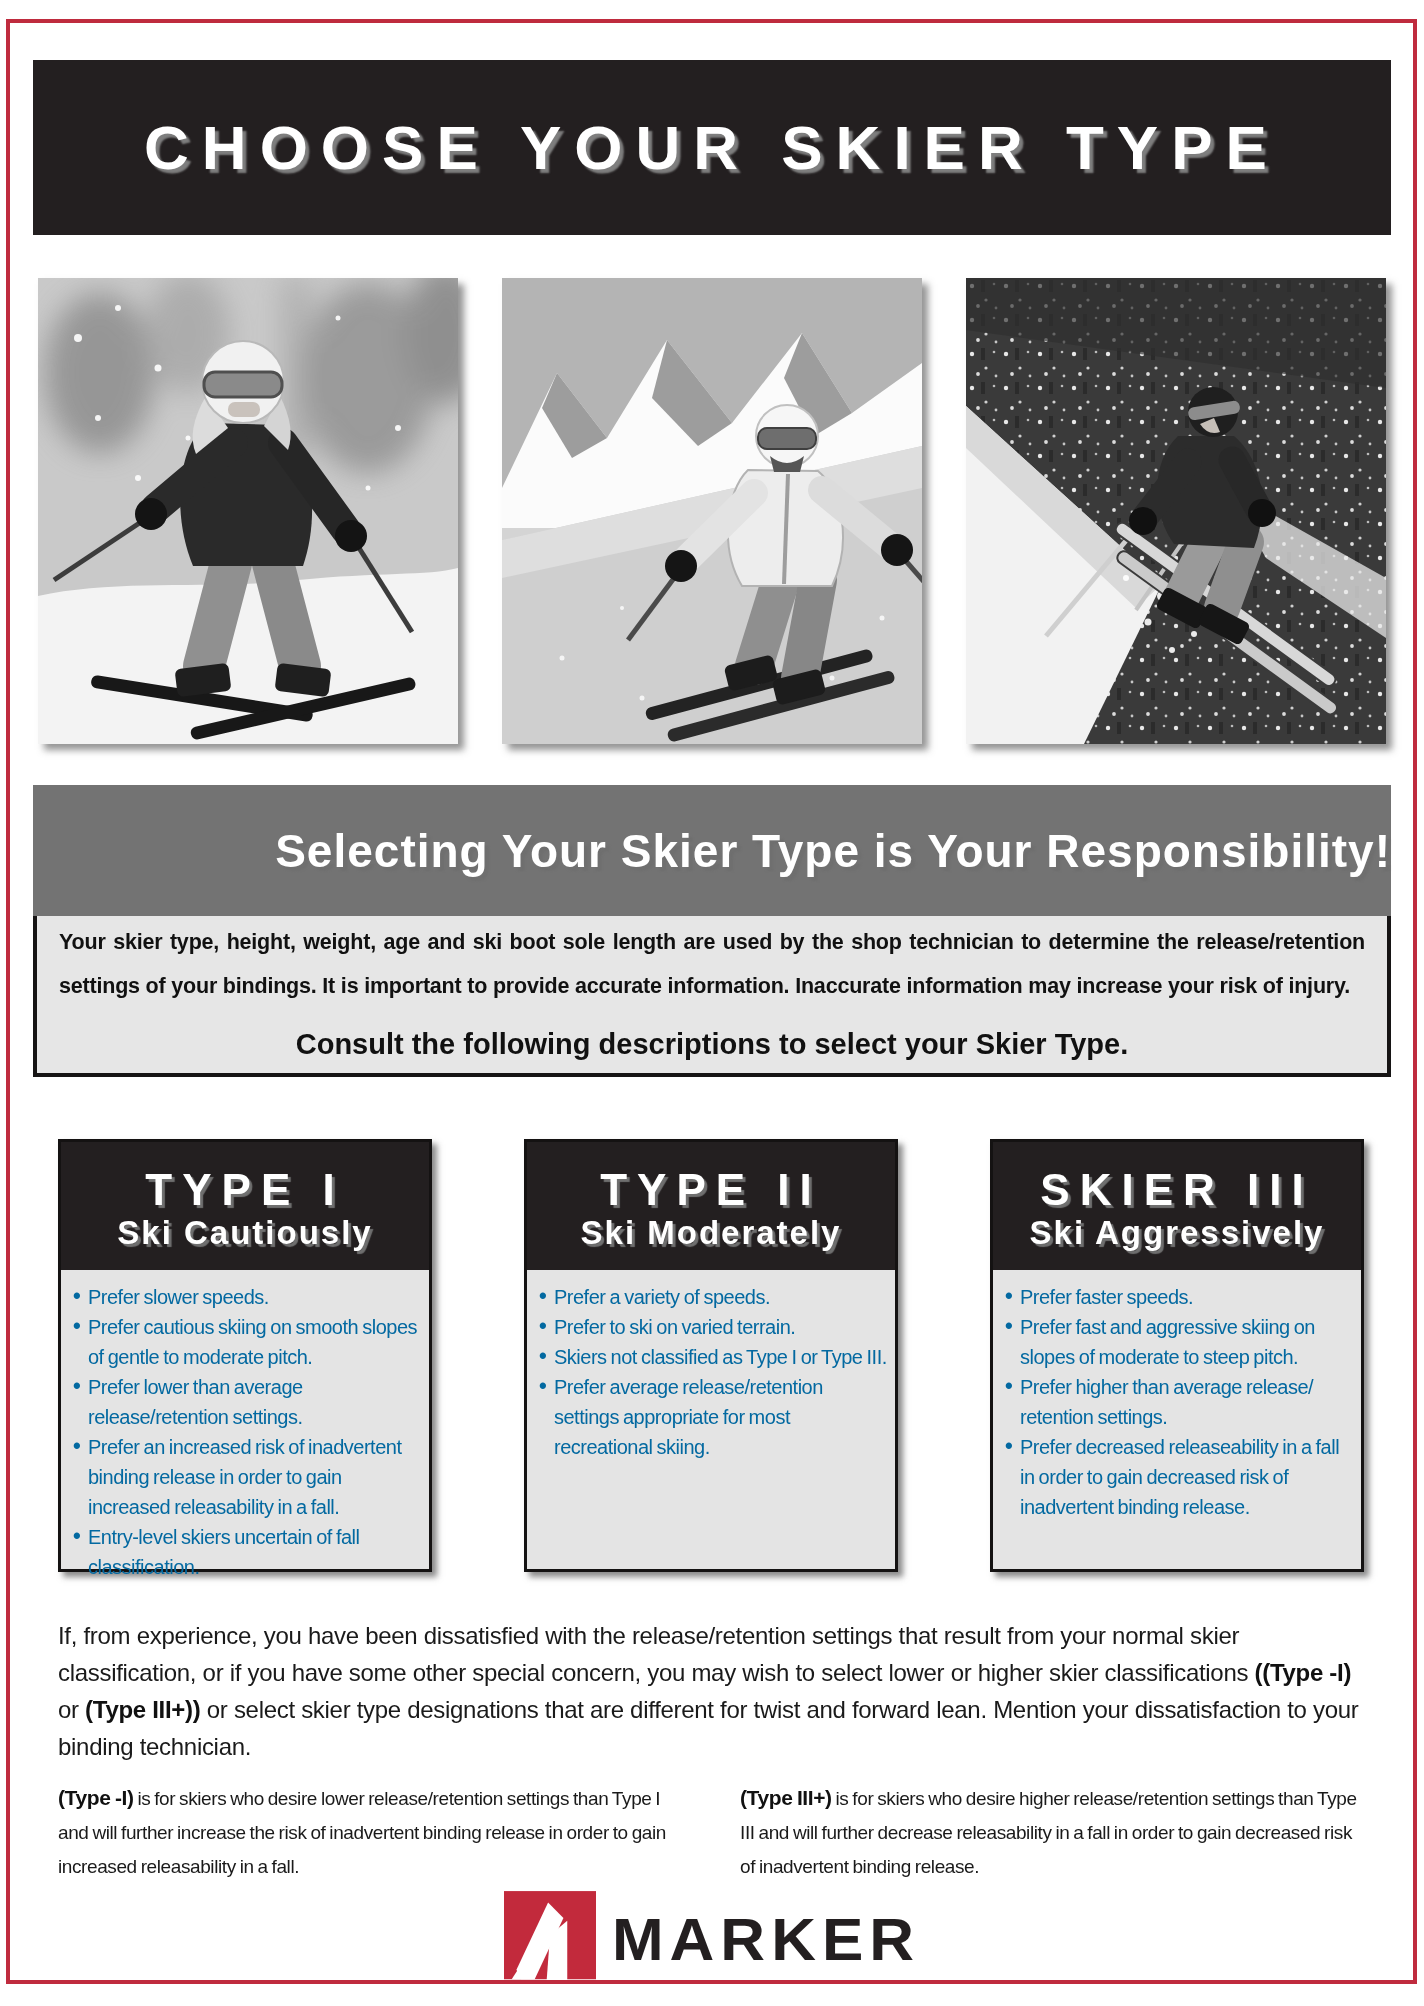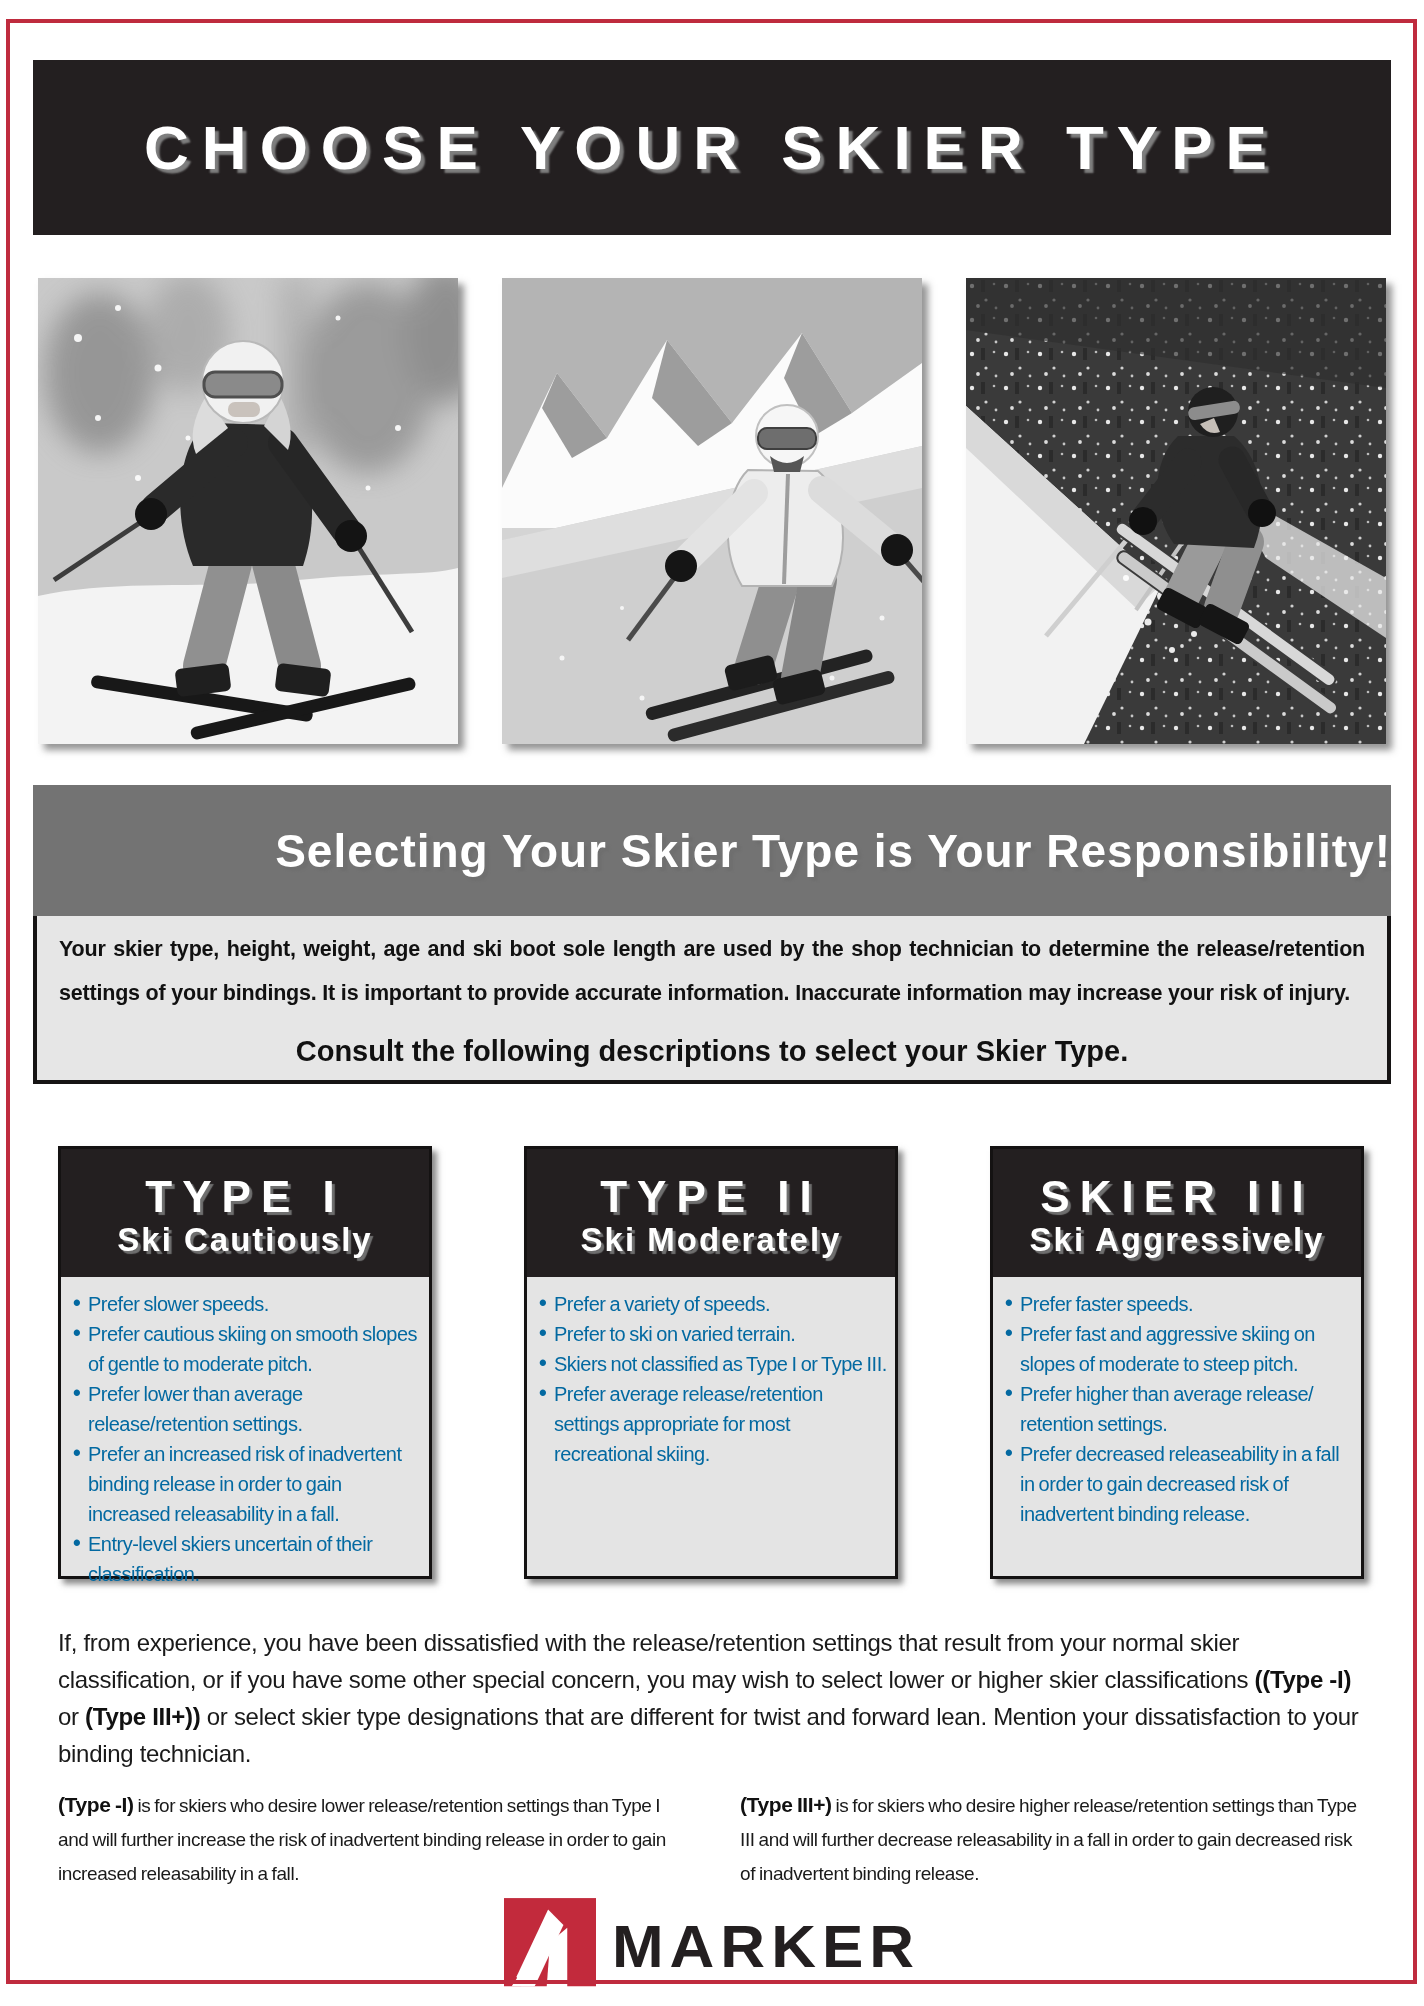--- a/index.html
+++ b/index.html
@@ -24,21 +24,21 @@
   .photo { width:420px; height:466px; background:#d4d4d4; overflow:hidden;
            box-shadow:6px 6px 7px rgba(60,60,60,.55); }
   .photo svg { display:block; width:100%; height:100%; }
 
   
   .resp-bar { margin:41px 33px 0; height:131px; background:#737373;
               display:flex; align-items:center; justify-content:flex-end; }
   .resp-heading { color:#fff; font-size:46px; font-weight:700; letter-spacing:1px;
                   white-space:nowrap; text-shadow:4px 4px 2px #6f6f6f; }
   .resp-box { margin:0 33px; background:#e6e6e6; border:4px solid #161414; border-top:none;
-              padding:11px 22px 12px; }
+              padding:4px 22px 12px; }
   .resp-paragraph { font-size:21.5px; font-weight:700; line-height:44px;
                     letter-spacing:-0.2px; text-align:justify; color:#111; }
   .resp-consult { font-size:29px; font-weight:700; text-align:center; margin-top:20px; color:#111; }
 
   
   .types { margin:62px 60px 0 58px; display:flex; justify-content:space-between; }
   .type-col { width:374px; height:433px; background:#e4e4e4; border:3px solid #141212;
               box-shadow:5px 5px 6px rgba(60,60,60,.6); }
   .type-head { height:128px; background:#231f20; display:flex; flex-direction:column;
                align-items:center; justify-content:center; gap:4px; padding-top:4px; }
@@ -246,21 +246,21 @@
         <div class="type-head">
           <div class="type-name">TYPE I</div>
           <div class="type-style">Ski Cautiously</div>
         </div>
         <div class="type-body">
           <ul>
             <li>Prefer slower speeds.</li>
             <li>Prefer cautious skiing on smooth slopes of gentle to moderate pitch.</li>
             <li>Prefer lower than average release/retention settings.</li>
             <li>Prefer an increased risk of inadvertent binding release in order to gain increased releasability in a fall.</li>
-            <li>Entry-level skiers uncertain of their classification.</li>
+            <li>Entry-level skiers uncertain of fall classification.</li>
           </ul>
         </div>
       </article>
 
       <article class="type-col">
         <div class="type-head">
           <div class="type-name">TYPE II</div>
           <div class="type-style">Ski Moderately</div>
         </div>
         <div class="type-body">

